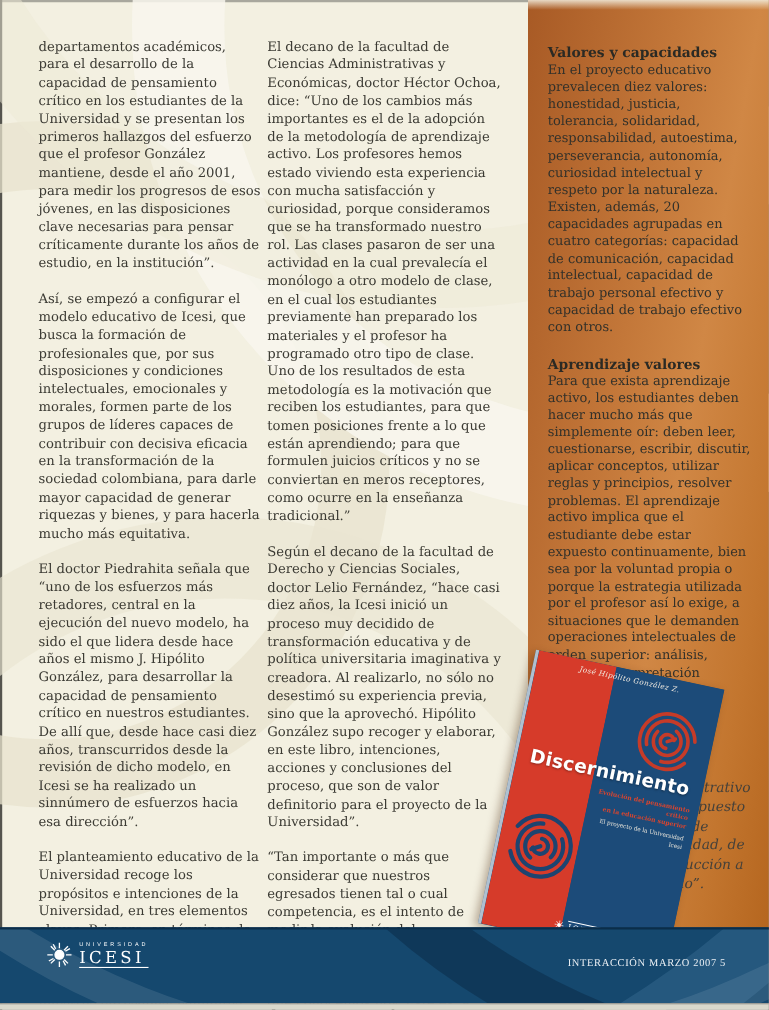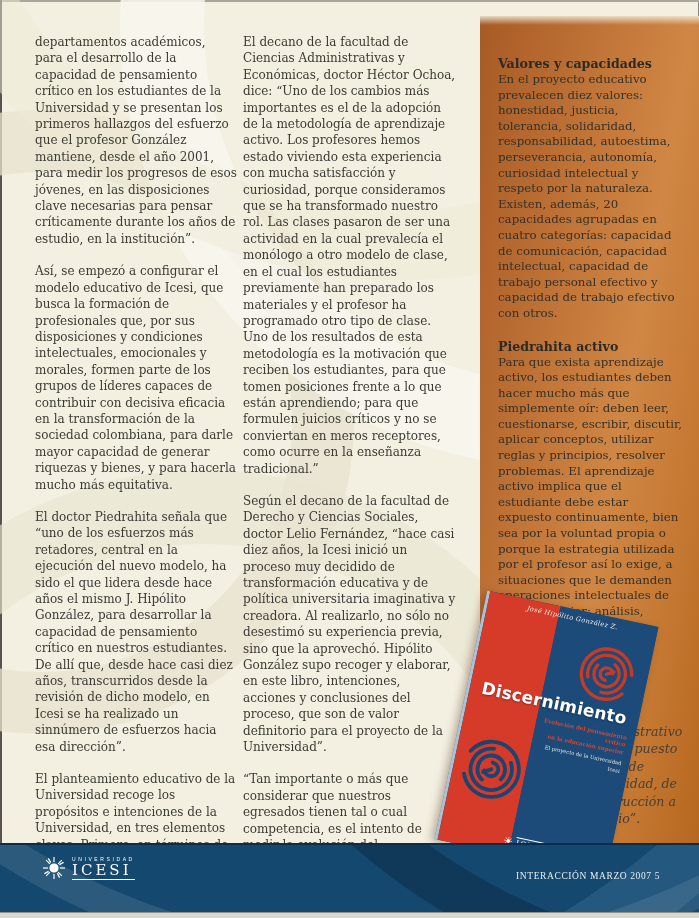--- a/index.html
+++ b/index.html
@@ -16,21 +16,21 @@
   .ring3{width:720px;height:720px;border-width:84px;border-color:rgba(248,246,237,0.85);left:120px;top:-420px;}
   .ring4{width:900px;height:900px;border-width:70px;border-color:rgba(237,233,214,0.5);left:-120px;top:-760px;}
 
   .col{position:absolute;z-index:2;color:#3b3a33;font-size:12px;line-height:16.4px;}
   .col p{margin:0 0 16px 0;}
   .col-left{left:35px;top:34px;width:202px;}
   .col-mid{left:243px;top:34px;width:213px;}
 
   
   .panel{
-    position:absolute;z-index:1;left:480px;top:16px;width:219px;height:845px;
+    position:absolute;z-index:1;left:480px;top:0;width:219px;height:845px;
     background:linear-gradient(100deg,#a85a25 0%, #c37739 38%, #d08745 58%, #c3762f 82%, #b5661f 100%);
   }
   .panel::before{content:'';position:absolute;left:0;right:0;top:0;height:9px;
     background:linear-gradient(rgba(242,238,223,0.85), rgba(242,238,223,0));}
   .panel-inner{position:relative;padding:40px 16px 0 18px;color:#33312a;font-size:11.8px;line-height:15.6px;}
   .panel-inner h3{margin:0;font-size:12.6px;line-height:16px;color:#2b2a24;font-weight:bold;}
   .panel-section{margin-bottom:17px;}
   .panel-quote{margin-top:20px;font-style:italic;font-size:12.6px;line-height:17.4px;color:#46413a;}
 
   
@@ -96,21 +96,21 @@
     <p><span>“Tan importante o más que considerar que nuestros egresados tienen tal o cual competencia, es el intento de medir  la evolución del pensamiento crítico, en la educación superior. El resultado de este proyecto es la publicación que conocemos hoy. Éste es, a nuestro conocimiento, el primer intento que se realiza, en Colombia, de evaluar la evolución del pensamiento crítico en la educación superior y, a su vez, realizar una mirada sobre los resultados de un modelo educativo de una institución que ha replanteado las formas tradicionales de la enseñanza y del aprendizaje”, dice el doctor Gonzalo Ulloa, decano de la facultad de Ingeniería.</span></p>
   </div>
 
   <div class="panel">
     <div class="panel-inner">
       <div class="panel-section">
         <h3>Valores y capacidades</h3>
         <div>En el proyecto educativo prevalecen diez valores: honestidad, justicia, tolerancia, solidaridad, responsabilidad, autoestima, perseverancia, autonomía, curiosidad intelectual y respeto por la naturaleza. Existen, además, 20 capacidades agrupadas en cuatro categorías: capacidad de comunicación, capacidad intelectual, capacidad de trabajo personal efectivo y capacidad de trabajo efectivo con otros.</div>
       </div>
       <div class="panel-section">
-        <h3>Piedrahita activo</h3>
+        <h3>Aprendizaje valores</h3>
         <div>Para que exista aprendizaje activo, los estudiantes deben hacer mucho más que simplemente oír: deben leer, cuestionarse, escribir, discutir, aplicar conceptos, utilizar reglas y principios, resolver problemas. El aprendizaje activo implica que el estudiante debe estar expuesto continuamente, bien sea por la voluntad propia o porque la estrategia utilizada por el profesor así lo exige, a situaciones que le demanden operaciones intelectuales de orden superior: análisis, síntesis, interpretación inferencia y evaluación.</div>
       </div>
       <div class="panel-quote">“La intención y toda la energía creativa de la Universidad, en lo académico, lo administrativo y lo financiero, se ha puesto entonces al servicio de convertir la Universidad, de ser un sitio de instrucción a un centro de estudio”.</div>
     </div>
   </div>
 
   <div class="book">
     <div class="book-red"></div>
     <div class="book-blue"></div>
 

